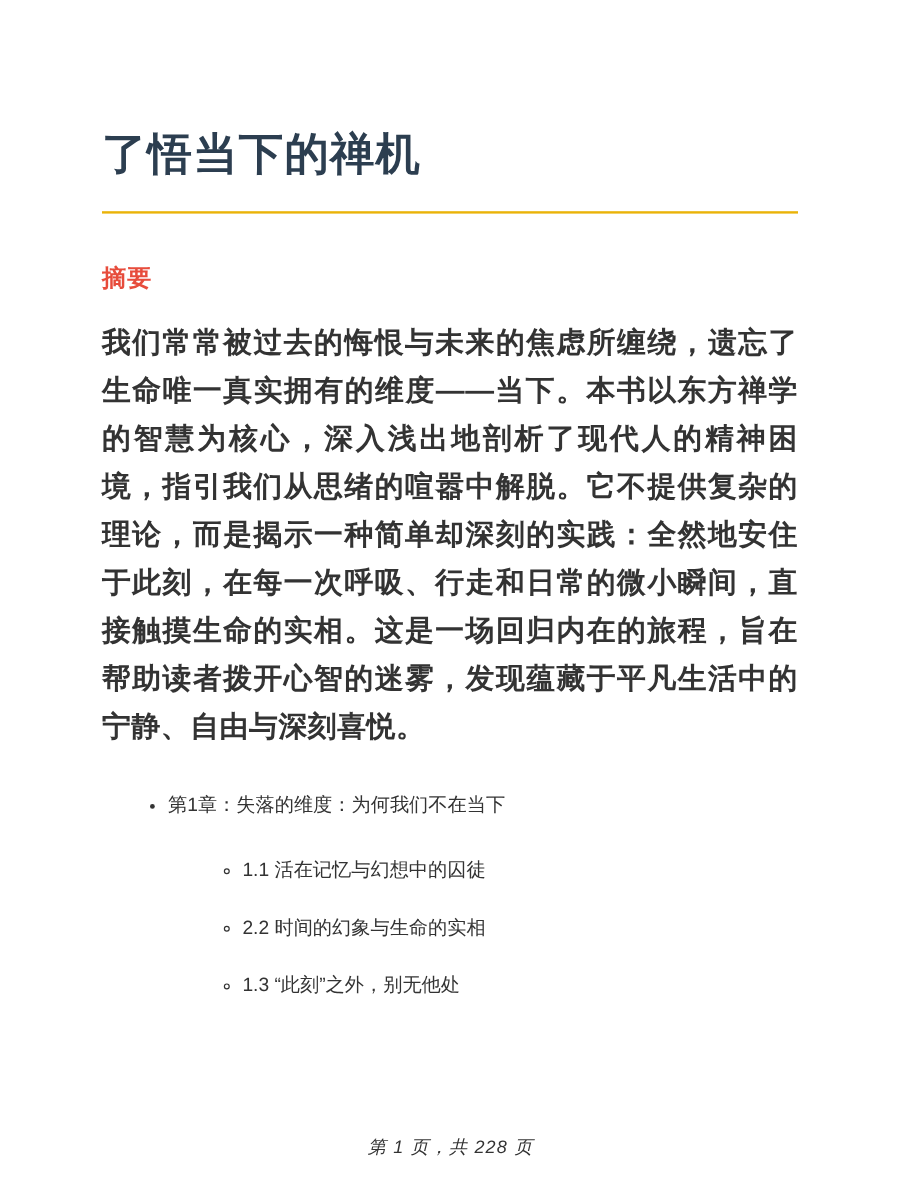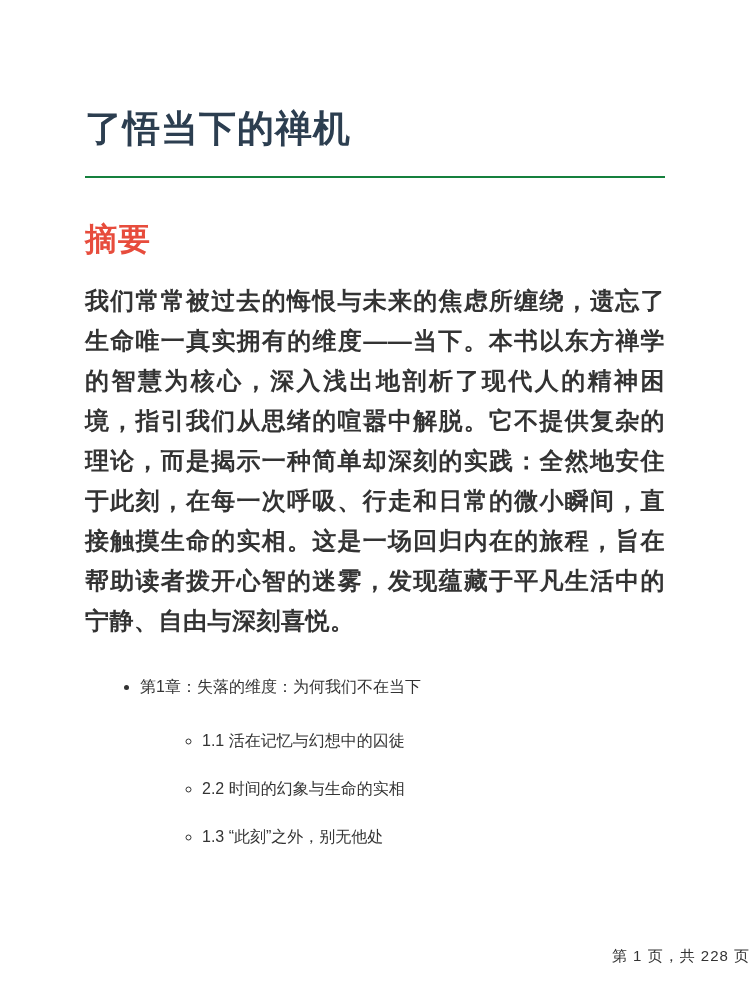--- a/index.html
+++ b/index.html
@@ -23,26 +23,26 @@
     left: 85px;
     right: 85px;
   }
   h1.doc-title {
     margin: 0;
     padding: 106px 0 24px 0;
     font-size: 37px;
     line-height: 1.25;
     font-weight: 700;
     color: #2c3e50;
-    border-bottom: 2px solid #15803d;
+    border-bottom: 2px solid #eab308;
     letter-spacing: 1px;
   }
   h2.section-heading {
     margin: 42px 0 22px 0;
-    font-size: 32px;
+    font-size: 20px;
     line-height: 1.2;
     font-weight: 700;
     color: #e74c3c;
     letter-spacing: 1px;
   }
   p.abstract-body {
     margin: 0;
     font-size: 24px;
     line-height: 40px;
     color: #333333;
@@ -68,24 +68,25 @@
   }
   ul.toc-sublist > li.toc-subitem {
     margin-bottom: 8px;
     margin-left: 12px;
   }
   .page-footer {
     position: absolute;
     left: 1px;
     right: 0;
     bottom: 34px;
-    text-align: right;
+    text-align: center;
     font-size: 15px;
     color: #333333;
     letter-spacing: 1px;
+    font-style: italic;
   }
 </style>
 </head>
 <body>
 
 <div class="page">
   <div class="content">
 
     <h1 class="doc-title">了悟当下的禅机</h1>
 

